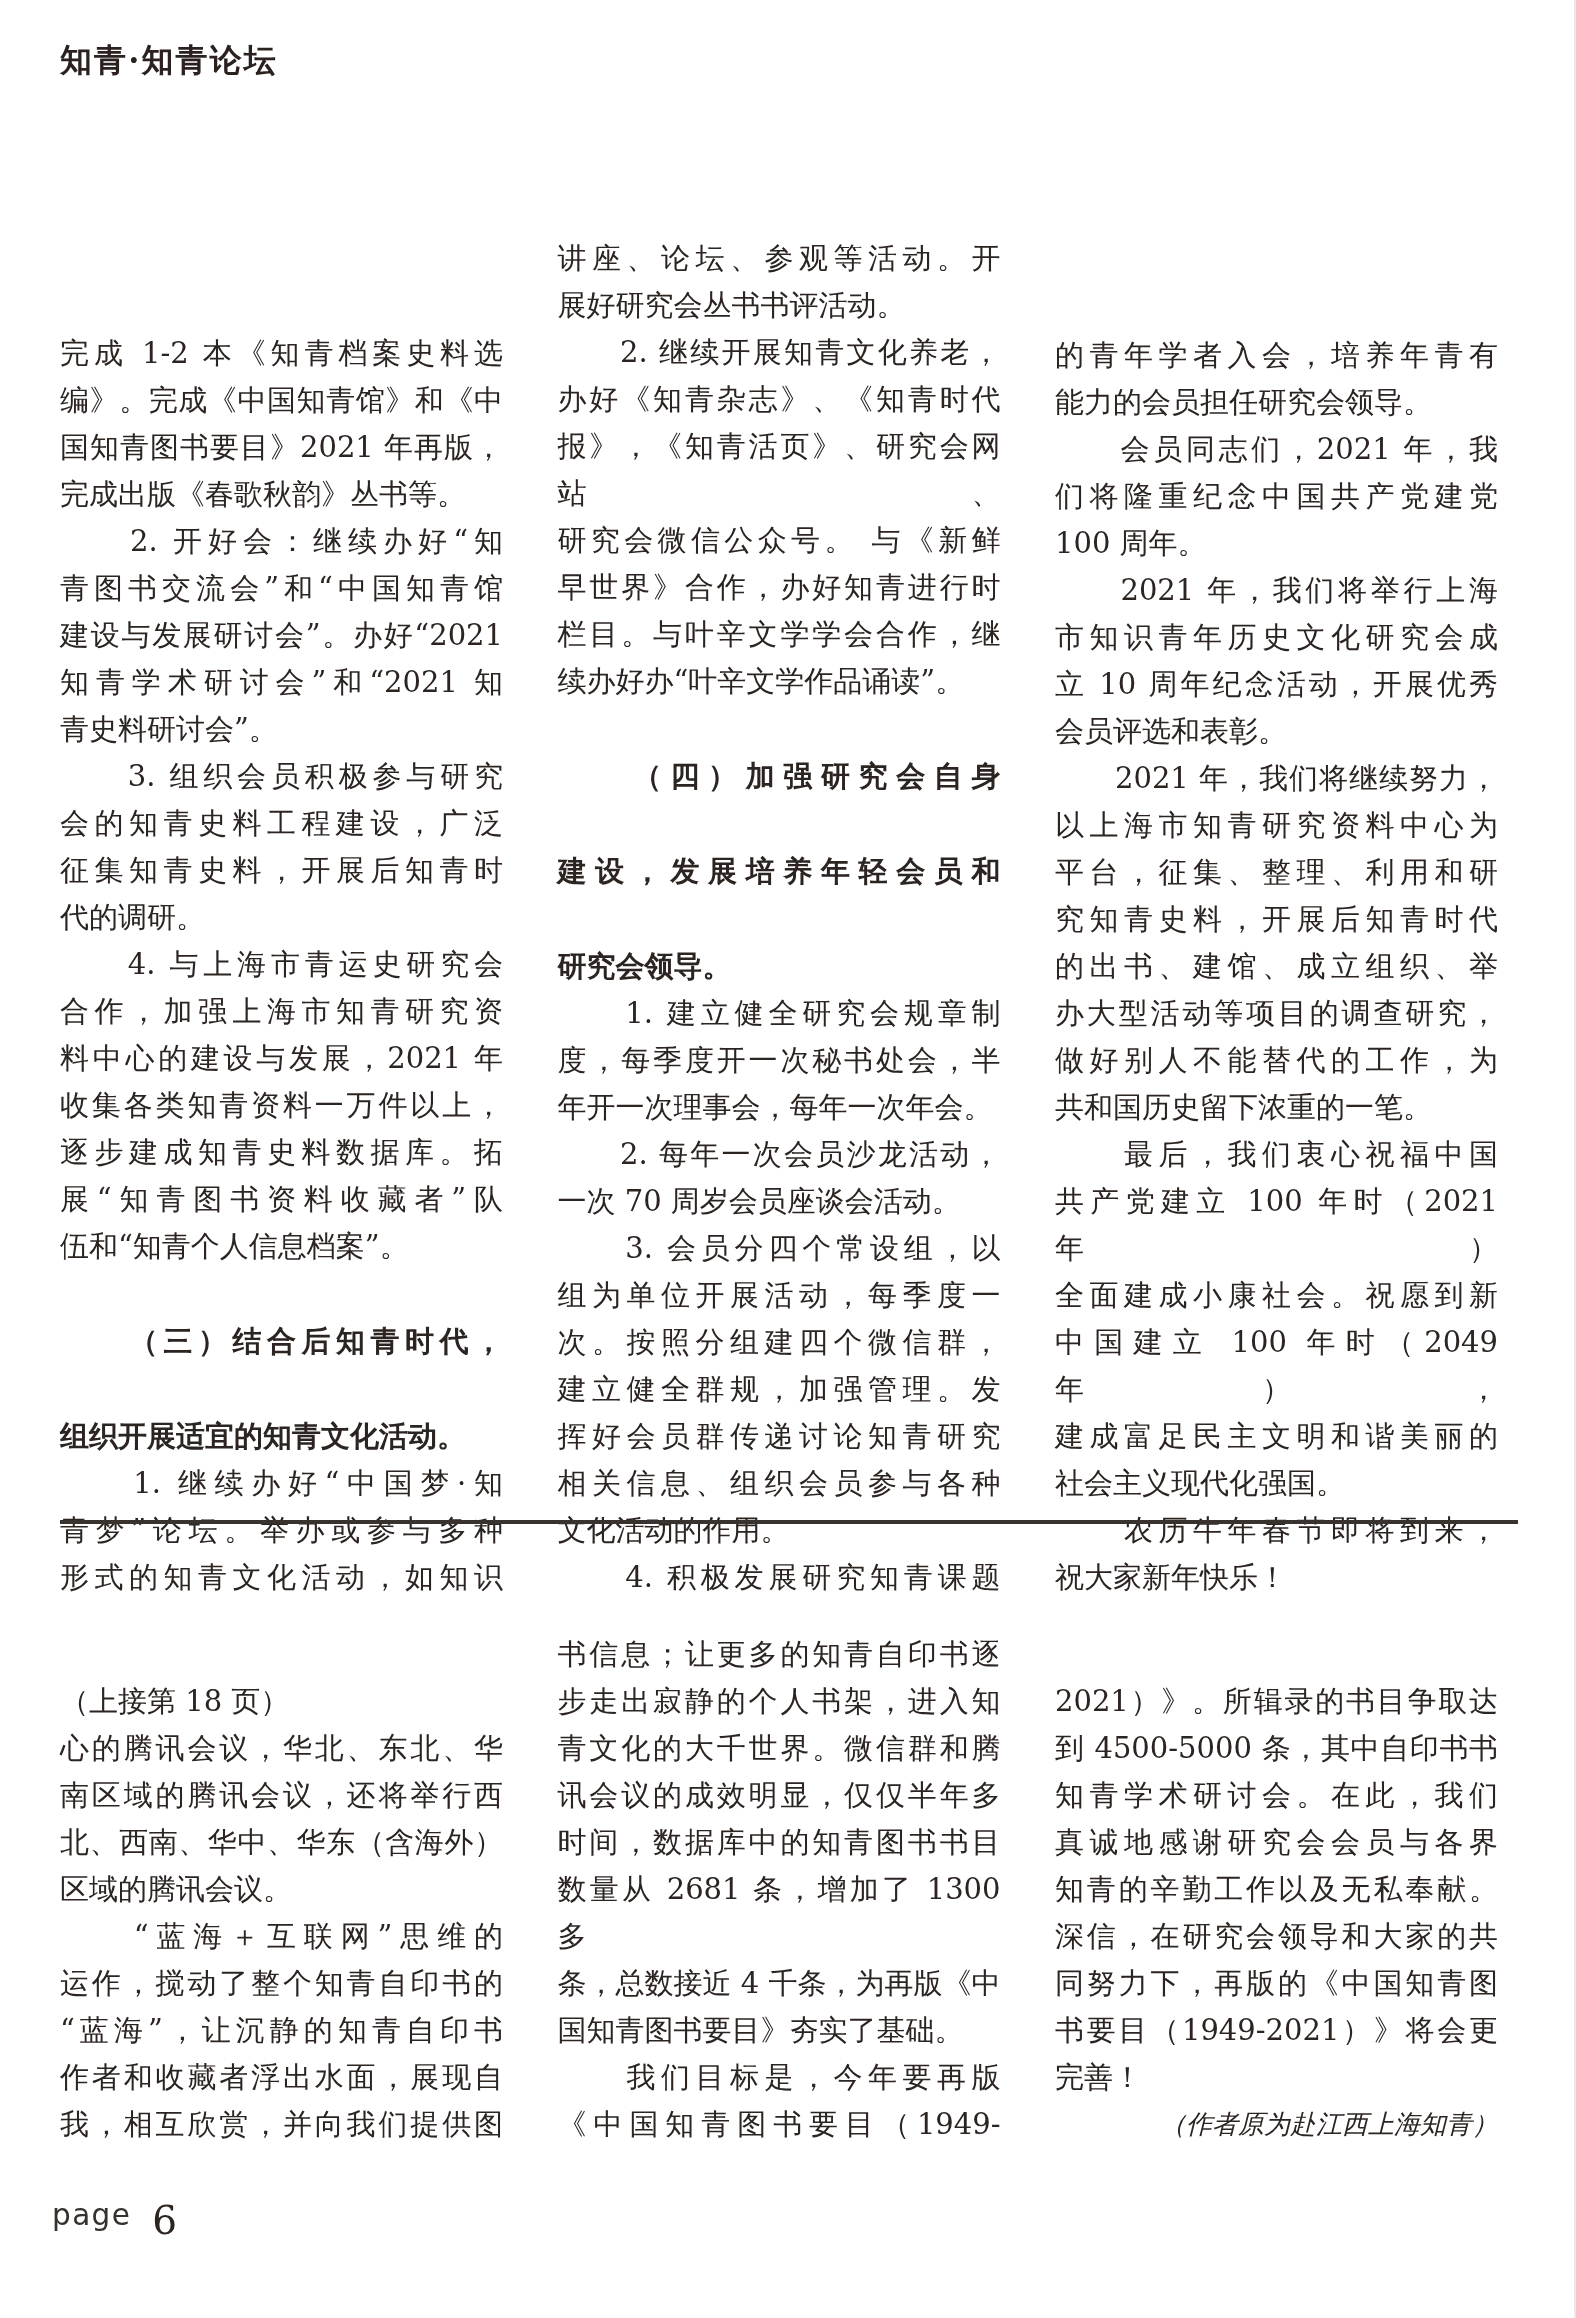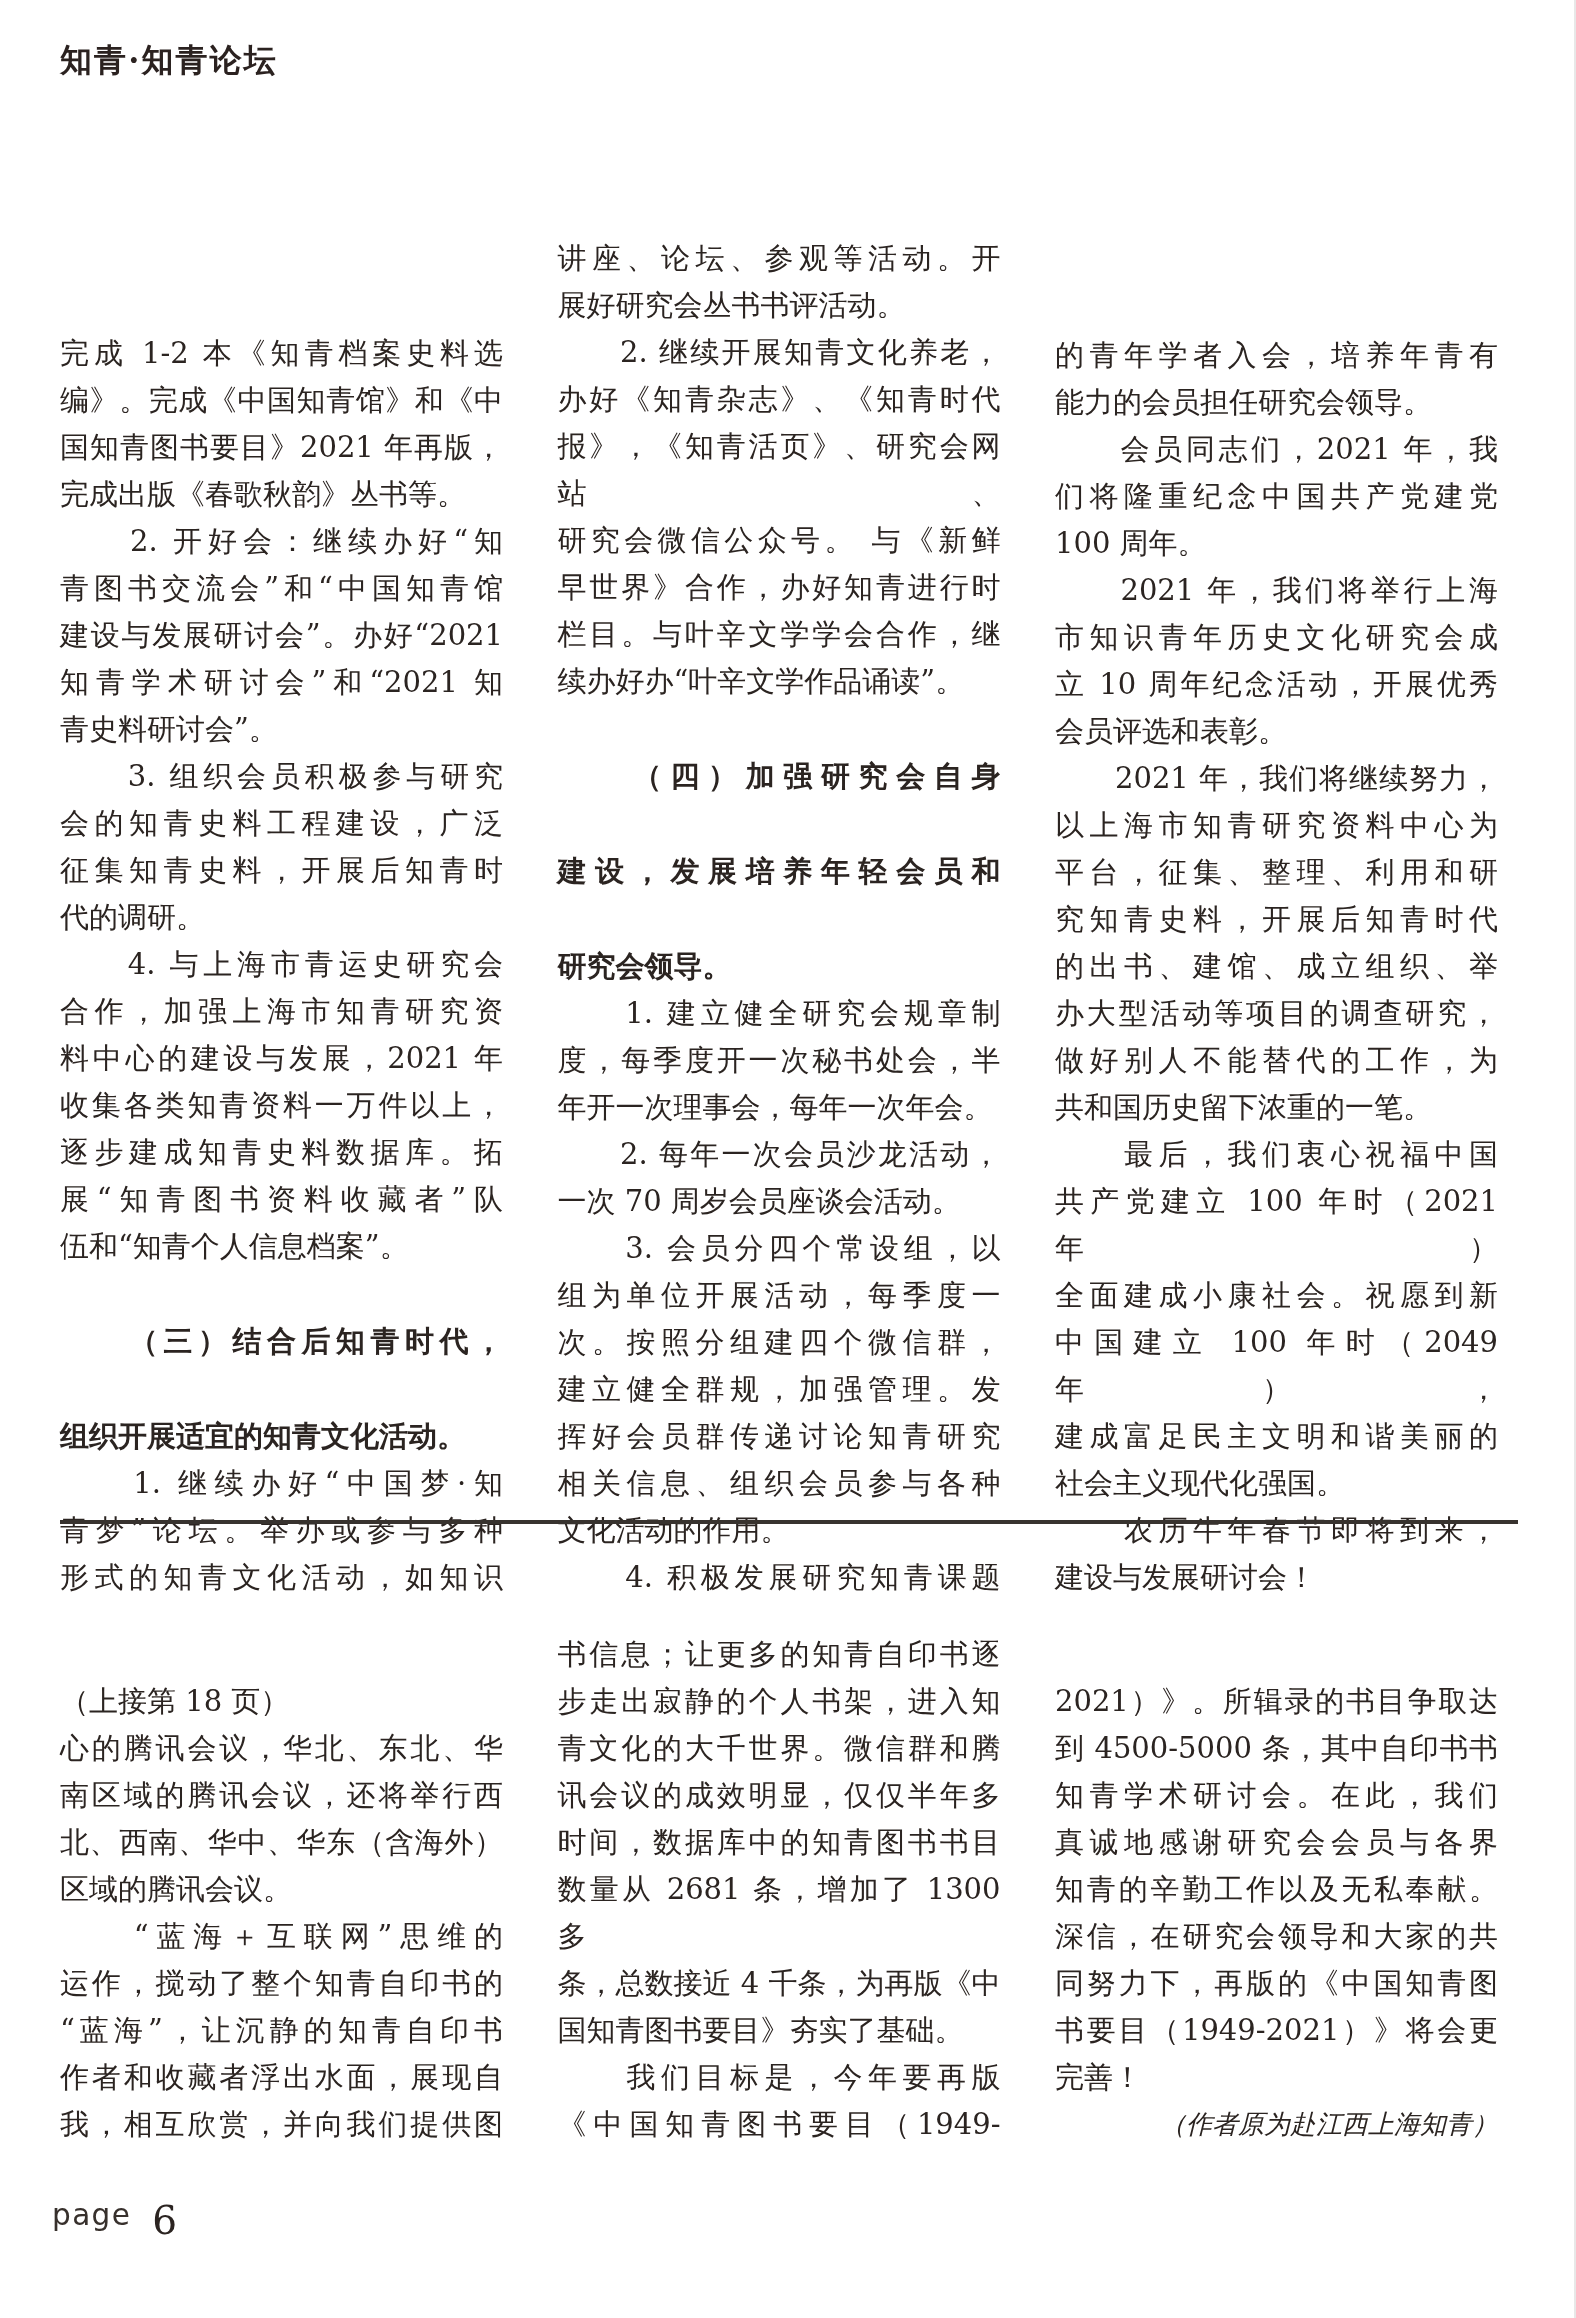--- a/index.html
+++ b/index.html
@@ -139,21 +139,21 @@
         <div class="ln">办大型活动等项目的调查研究，</div>
         <div class="ln">做好别人不能替代的工作，为</div>
         <div class="ln s-e">共和国历史留下浓重的一笔。</div>
         <div class="ln">　　最后，我们衷心祝福中国</div>
         <div class="ln">共产党建立 100 年时（2021 年）</div>
         <div class="ln">全面建成小康社会。祝愿到新</div>
         <div class="ln">中国建立 100 年时（2049 年），</div>
         <div class="ln">建成富足民主文明和谐美丽的</div>
         <div class="ln s-e">社会主义现代化强国。</div>
         <div class="ln">　　农历牛年春节即将到来，</div>
-        <div class="ln s-e">建设与发展研讨会！</div>
+        <div class="ln s-e">祝大家新年快乐！</div>
       </div>
   </div>
 
   <hr class="divider">
 
   <div class="section sec-bottom">
     <div class="col">
         <div class="ln s-e">（上接第 18 页）</div>
         <div class="ln">心的腾讯会议，华北、东北、华</div>
         <div class="ln">南区域的腾讯会议，还将举行西</div>

